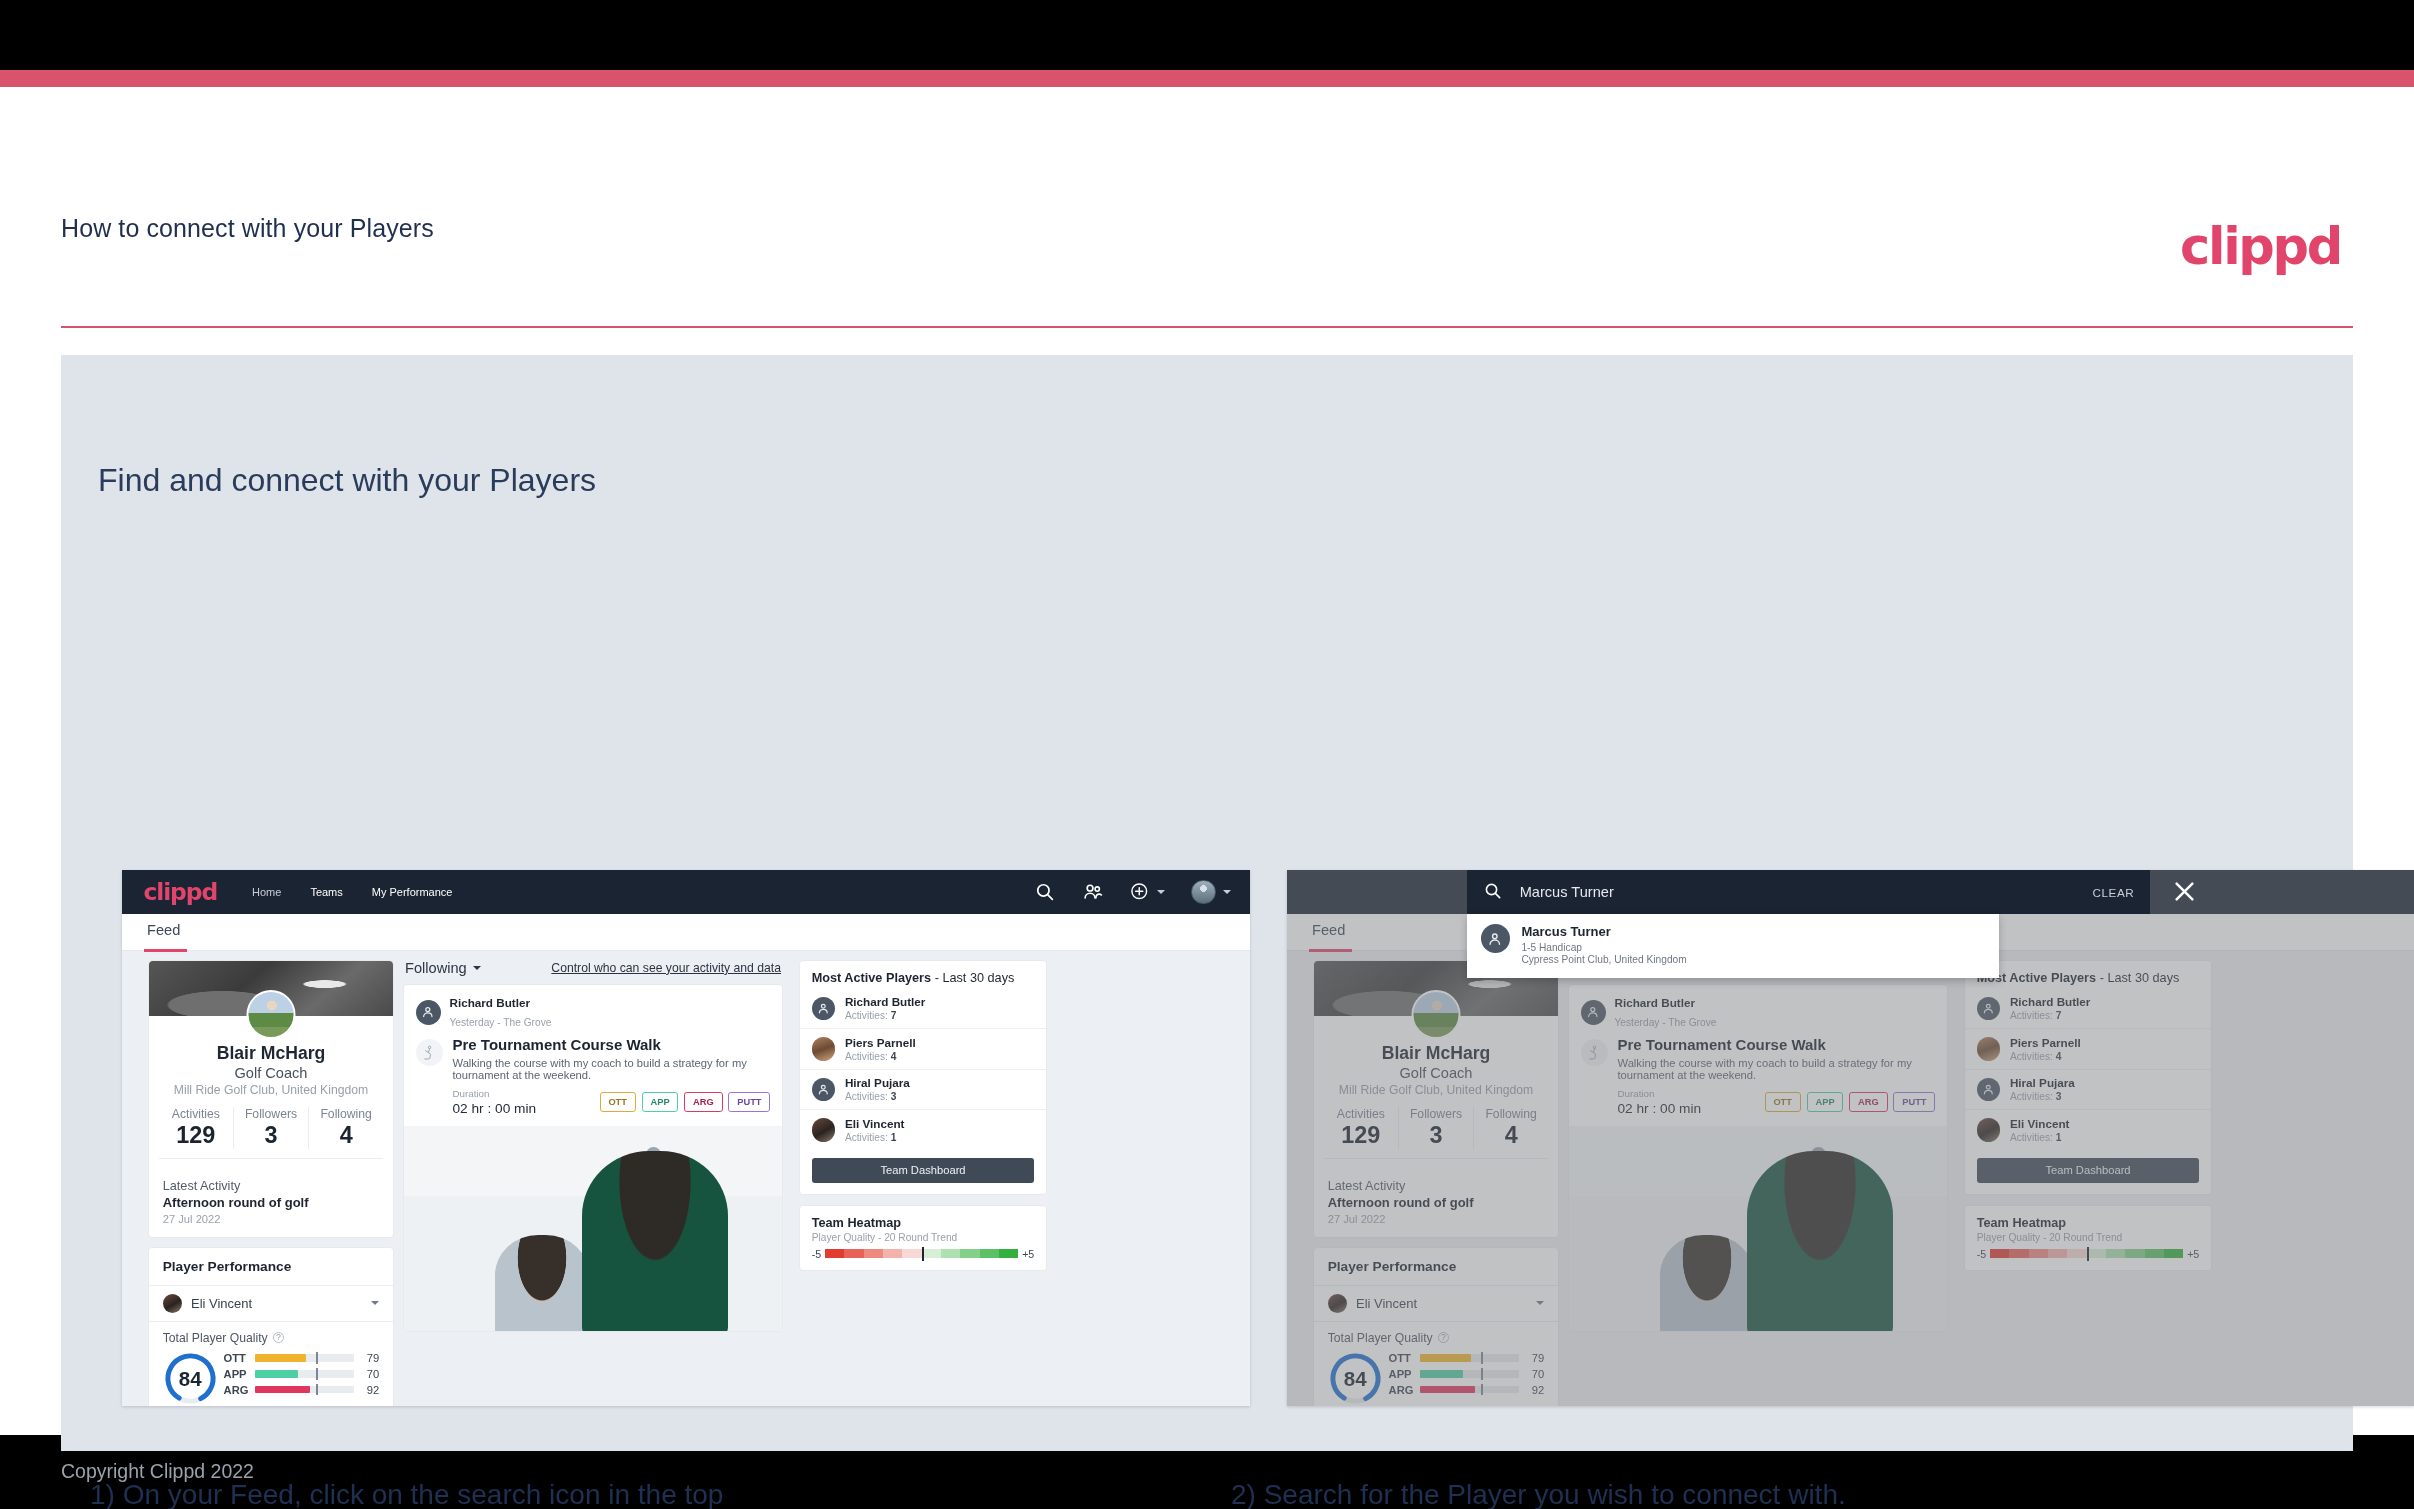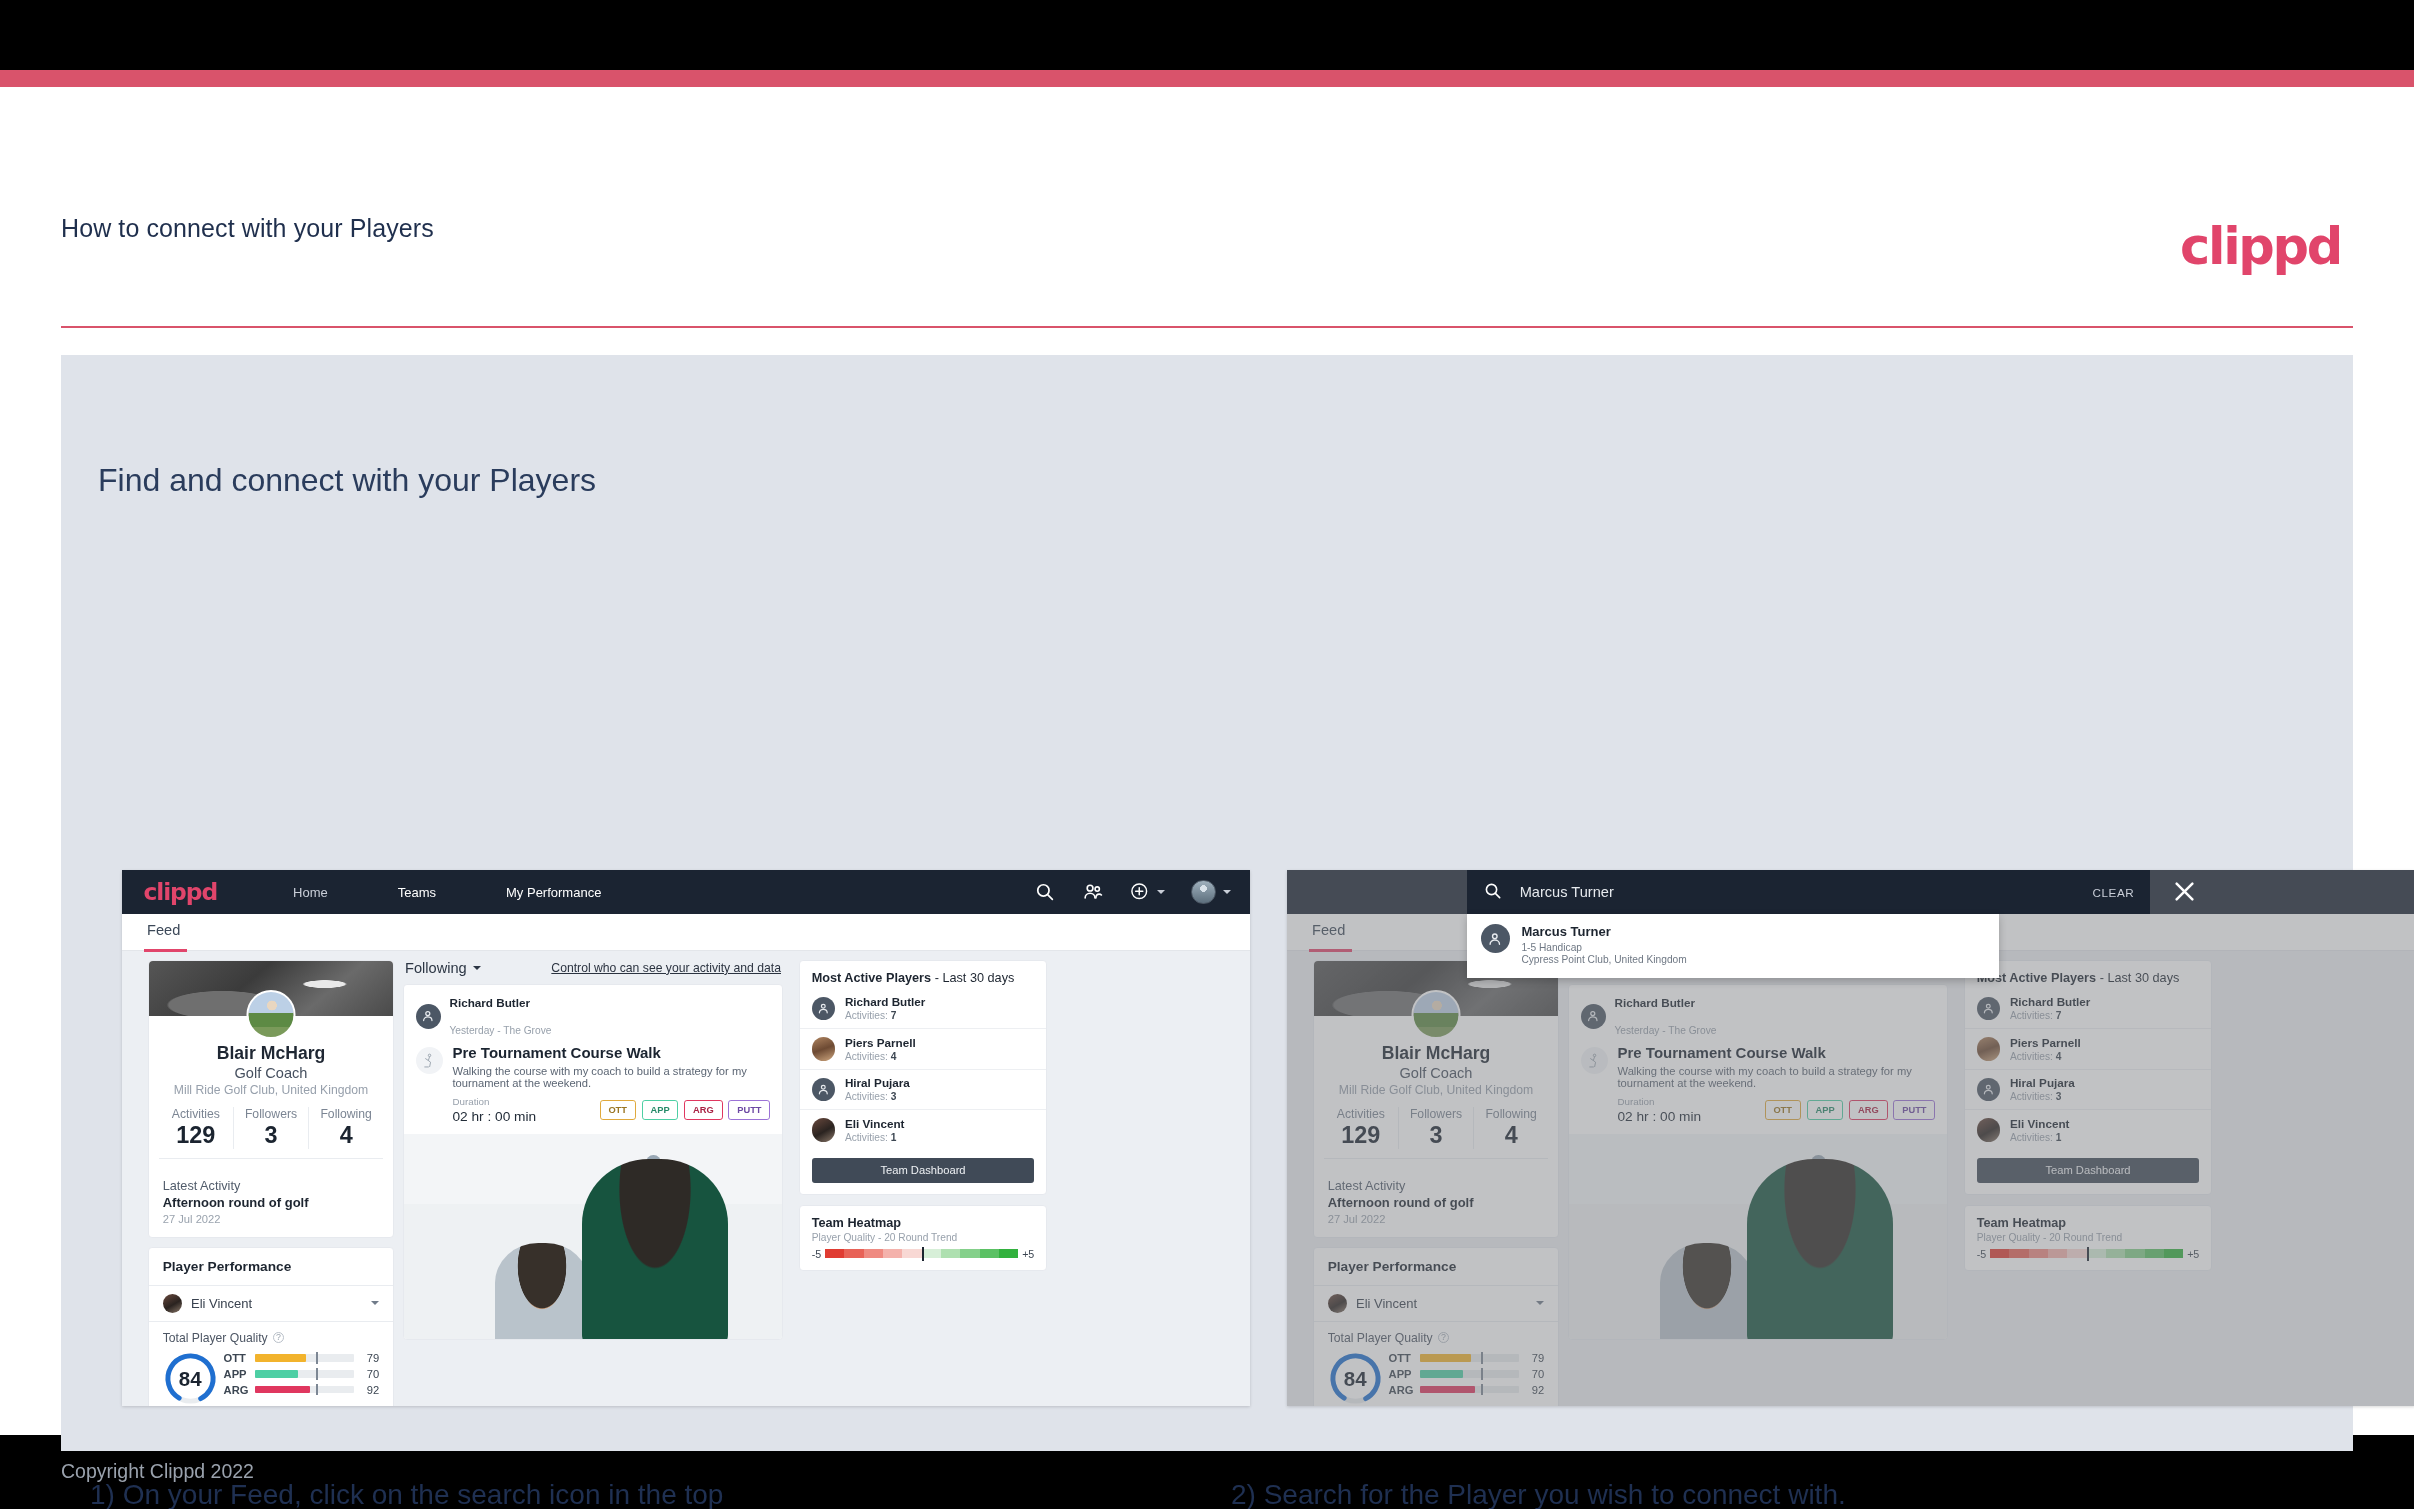--- a/index.html
+++ b/index.html
@@ -70,21 +70,21 @@
 
   .appbar {
     position:absolute; left:0; top:0; width:100%; height:44px;
     background:#1b2432; display:flex; align-items:center;
   }
   .app-logo {
     margin-left:21.5px; font-size:23.4px; font-weight:800; color:#e1456b;
     letter-spacing:-1.1px; font-family:"DejaVu Sans", sans-serif;
   }
   .app-nav { display:flex; align-items:center; margin-left:35px; gap:29px; }
-  .app-nav a { color:#c9ced8; font-size:13px; text-decoration:none;margin-left:41px; }
+  .app-nav a { color:#c9ced8; font-size:11px; text-decoration:none; }
   .app-nav a.active { color:#ffffff; }
   .appbar-right {
     position:absolute; right:19.5px; top:0; height:44px;
     display:flex; align-items:center; gap:26px;
   }
   .ic { width:21.5px; height:21.5px; display:block; }
   .ic svg { display:block; }
   .avatar-nav {
     width:24.4px;height:24.4px;border-radius:50%;
     background:
@@ -168,21 +168,21 @@
   
   .colC { position:absolute; left:281px; top:7.8px; width:380px; }
   .cRow { display:flex; align-items:center; justify-content:space-between; padding:0 2px 7.8px; }
   .following { font-size:14.6px; color:#2c3644; display:flex; align-items:center; gap:5.9px; }
   .ctrl-link { font-size:12.2px; color:#2b3340; text-decoration:underline; }
   .post-head { display:flex; align-items:center; padding:11.7px 11.7px 5.9px; }
   .av-gray { width:25px;height:25px;border-radius:50%;background:#4c5765;
              display:flex;align-items:center;justify-content:center; }
   .post-who { margin-left:8.8px; }
   .post-nm { font-size:11.7px; font-weight:700; color:#1d2530; }
-  .post-meta { font-size:10.2px; color:#98a1ac; margin-top:16px; }
+  .post-meta { font-size:10.2px; color:#98a1ac; margin-top:8px; }
   .post-body { display:flex; padding:2px 11.7px 7.8px; }
   .act-ic { width:27px;height:27px;border-radius:50%;background:#f1f3f6;flex:0 0 27px;
             display:flex;align-items:center;justify-content:center;margin-top:2.9px; }
   .post-main { margin-left:9.8px; flex:1; }
   .post-title { font-size:15px; font-weight:700; color:#1b2430; }
   .post-desc { font-size:11.2px; color:#5b6573; margin-top:3.9px; }
   .post-foot { display:flex; align-items:center; justify-content:space-between; margin-top:6.8px; }
   .dur-l { font-size:9.8px; color:#98a1ac; }
   .dur-v { font-size:13.7px; color:#222c38; margin-top:2px; }
   .chips { display:flex; gap:5.9px; }

